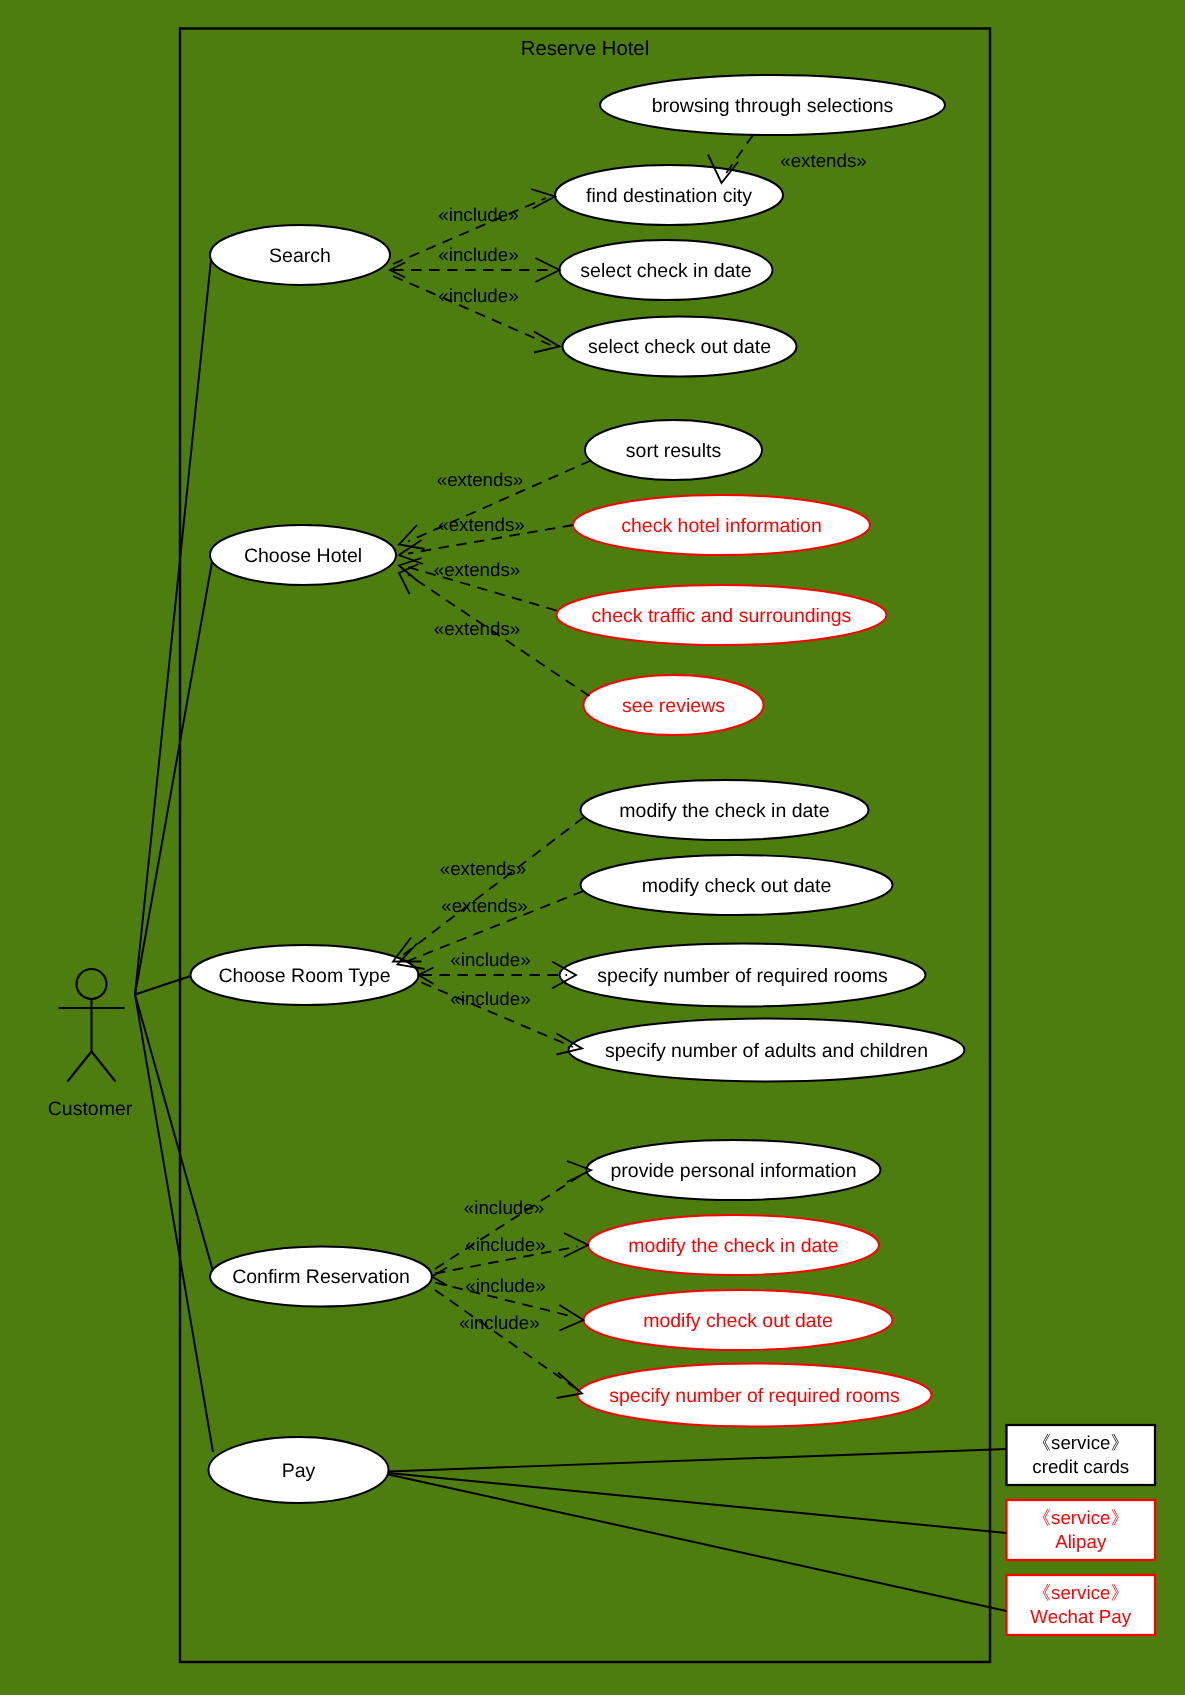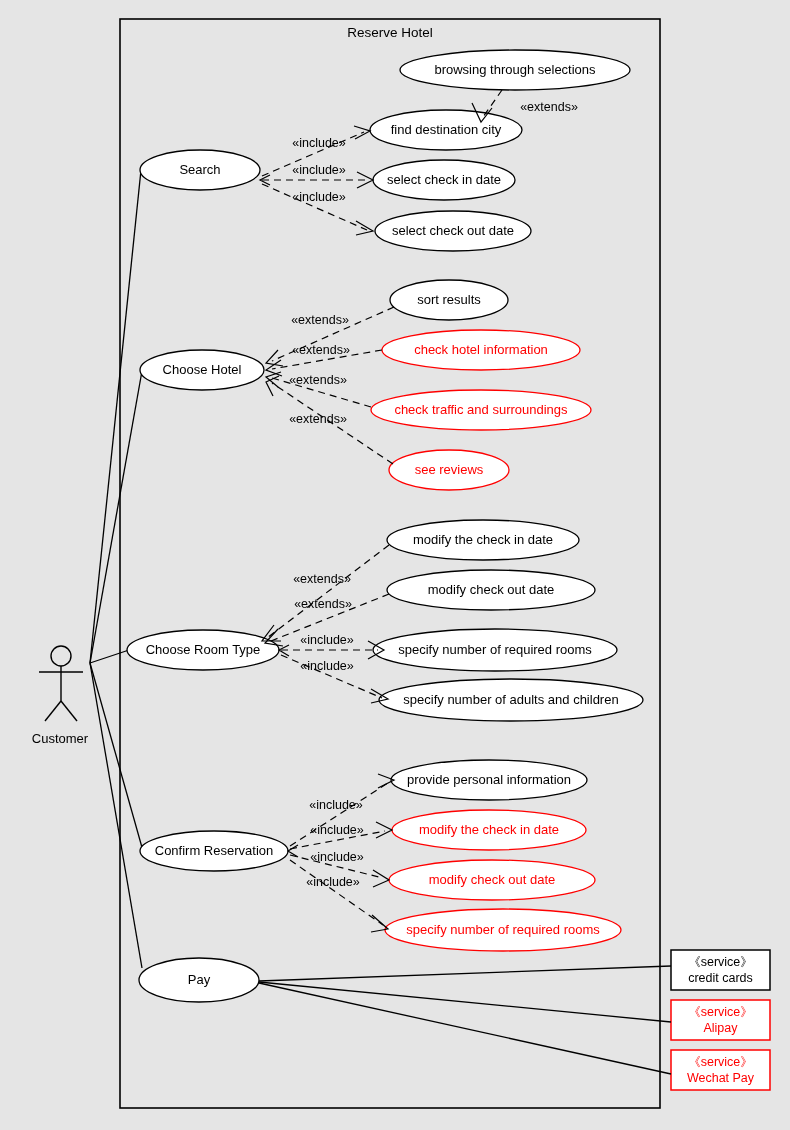--- a/index.html
+++ b/index.html
@@ -7,21 +7,21 @@
     padding: 0;
     background: #ffffff;
   }
   body {
     font-family: "Liberation Sans", sans-serif;
   }
   #diagram-root {
     position: relative;
     width: 790px;
     height: 1130px;
-    background: #e5e5e5;
+    background: #4d7c0f;
     overflow: hidden;
   }
   svg#uml {
     display: block;
     width: 790px;
     height: 1130px;
   }
   .frame-rect {
     fill: none;
     stroke: #000000;

